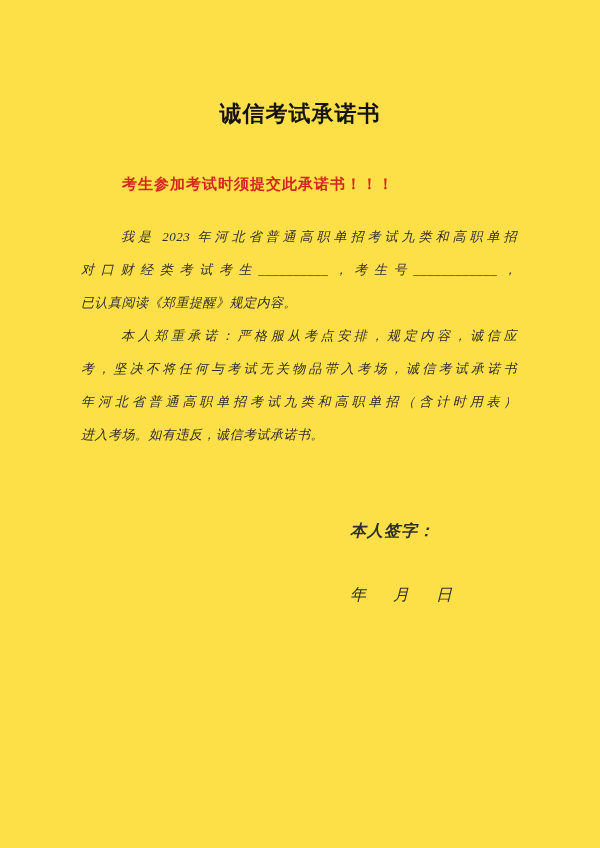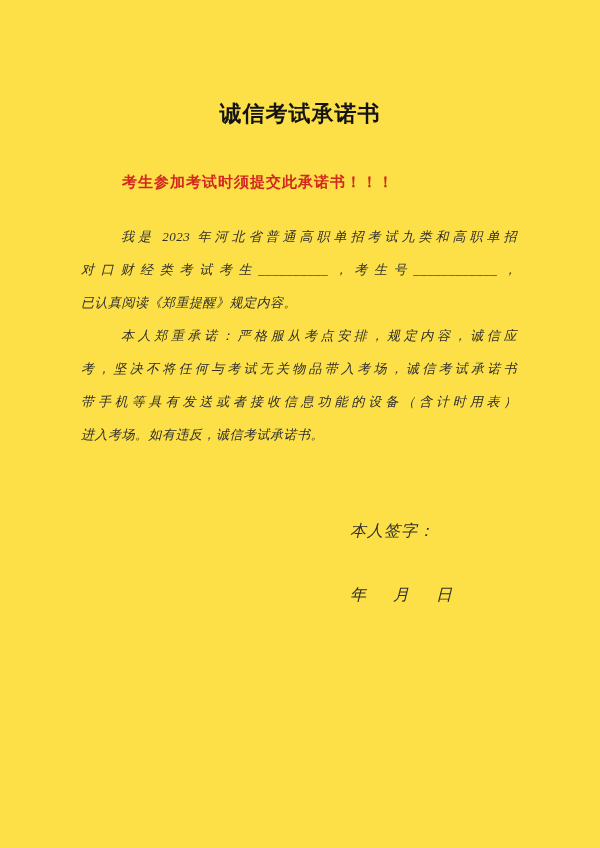--- a/index.html
+++ b/index.html
@@ -30,21 +30,21 @@
     font-family: "Liberation Serif", "DejaVu Serif", serif;
   }
   .notice {
     position: absolute;
     top: 173px;
     left: 122px;
     font-size: 15px;
     line-height: 22px;
     font-weight: bold;
     letter-spacing: 1px;
-    font-family: Liberation Mono, monospace;
+    font-family: Liberation Sans, sans-serif;
   }
   .body-block {
     position: absolute;
     top: 220px;
     left: 81px;
     width: 436px;
     font-size: 13px;
     line-height: 33px;
     letter-spacing: 0.5px;
     font-style: italic;
@@ -89,25 +89,25 @@
   <h1 class="title" style="color: rgb(20, 20, 20);">诚信考试承诺书</h1>
 
   <div class="notice" style="color: rgb(211, 38, 31);">考生参加考试时须提交此承诺书！！！</div>
 
   <div class="body-block" style="color: rgb(46, 46, 46);">
     <div class="line indent">我是 2023 年河北省普通高职单招考试九类和高职单招</div>
     <div class="line">对口财经类考试考生__________，考生号____________，</div>
     <div class="line end">已认真阅读《郑重提醒》规定内容。</div>
     <div class="line indent">本人郑重承诺：严格服从考点安排，规定内容，诚信应</div>
     <div class="line">考，坚决不将任何与考试无关物品带入考场，诚信考试承诺书</div>
-    <div class="line">带手机等具有发送或者接收信息功能的设备（含计时用表）</div>
+    <div class="line">年河北省普通高职单招考试九类和高职单招（含计时用表）</div>
     <div class="line end">进入考场。如有违反，诚信考试承诺书。</div>
   </div>
 
-  <div class="signature" style="color: rgb(46, 46, 46);">本人签字：</div>
+  <div class="signature" style="color: rgb(46, 46, 46); font-weight: bold;">本人签字：</div>
 
   <div class="dateline" style="color: rgb(46, 46, 46);">
     <span>年</span>
     <span>月</span>
     <span>日</span>
   </div>
 
 </div>
 
 </body></html>

